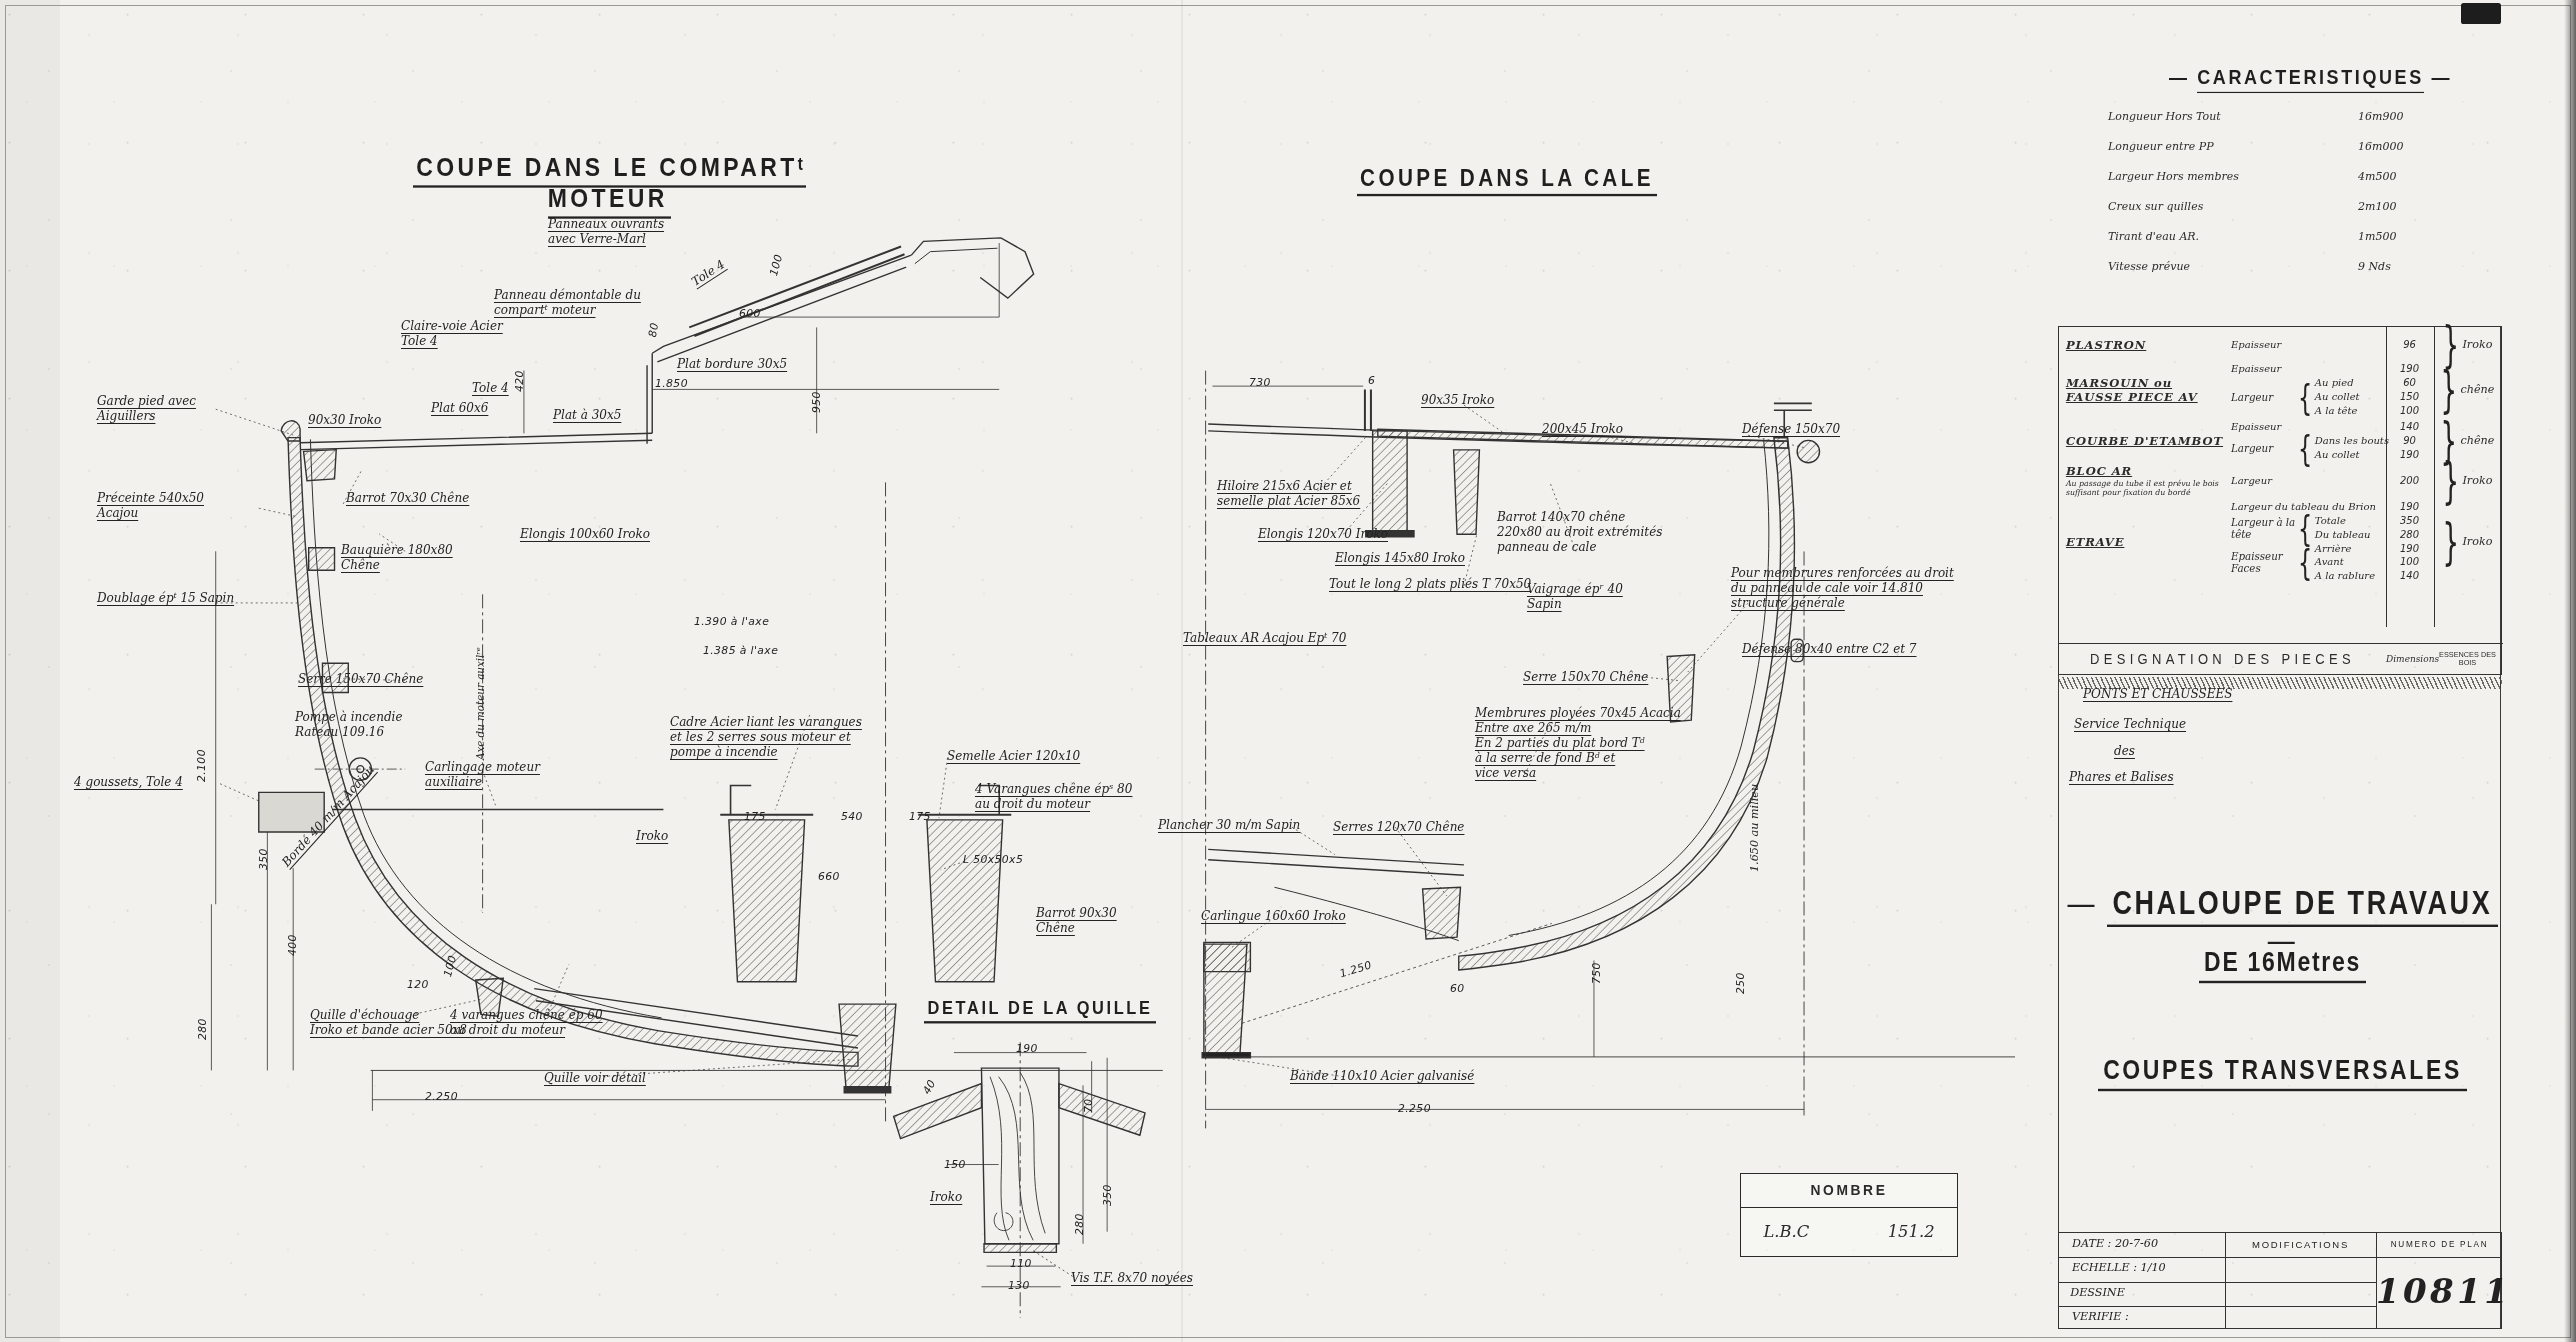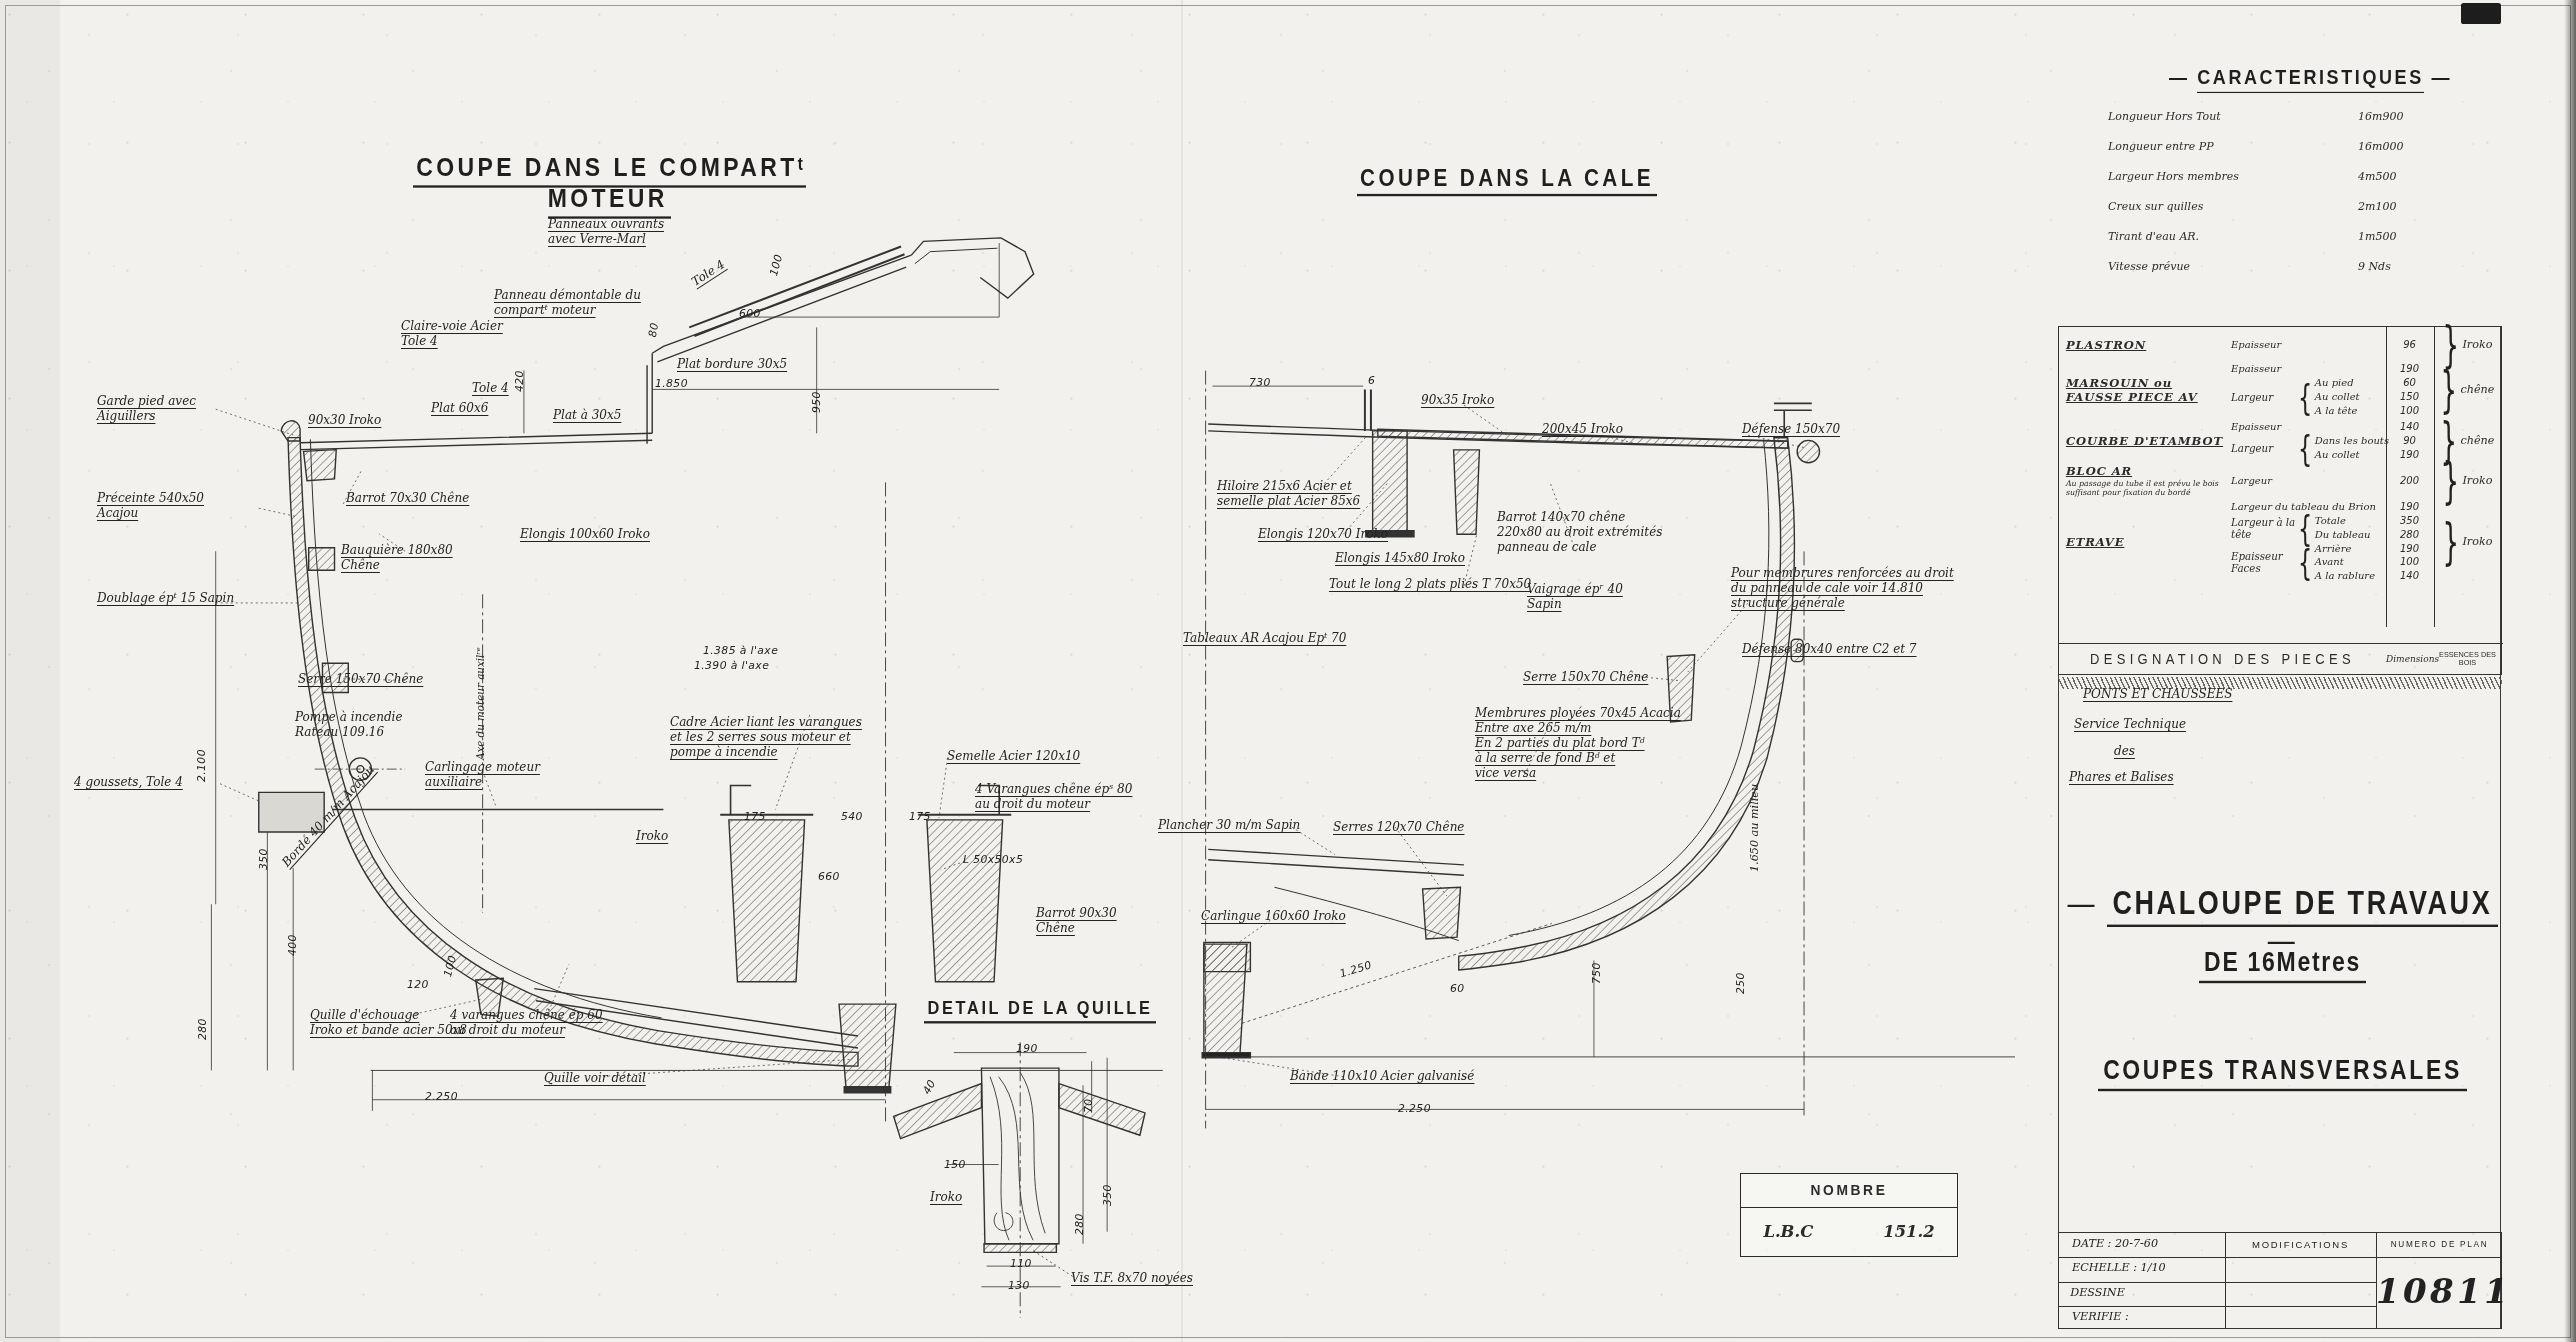--- a/index.html
+++ b/index.html
@@ -86,21 +86,21 @@
   .stamp .t{position:absolute;font-family:"DejaVu Serif",serif;font-style:italic;font-size:11.2px;color:#222;}
   .stamp .hdr{font-family:"Liberation Sans",sans-serif;font-style:normal;font-size:9.5px;letter-spacing:1.7px;}
   .stamp .num{font-family:"DejaVu Serif",serif;font-style:italic;font-weight:bold;font-size:34px;letter-spacing:3.4px;}
 
   
   .nombre{position:absolute;left:1740px;top:1173px;width:218px;height:84px;border:1.7px solid #2a2a2a;
     box-sizing:border-box;background:rgba(255,255,255,.35);}
   .nombre .hd{height:33px;border-bottom:1.3px solid #2a2a2a;display:flex;align-items:center;justify-content:center;
     font-family:"Liberation Sans",sans-serif;font-weight:600;font-size:13.8px;letter-spacing:2.6px;}
   .nombre .bd{height:47px;display:flex;align-items:center;justify-content:space-between;padding:0 22.4px;
-    font-family:"DejaVu Serif",serif;font-style:italic;font-weight:bold;font-size:16.4px;}
+    font-family:"DejaVu Serif",serif;font-style:italic;font-weight:normal;font-size:16.4px;}
   svg{position:absolute;overflow:visible;}
   svg *{vector-effect:non-scaling-stroke;}
 </style>
 </head>
 <body>
 
 <div class="sheet">
   <div class="margin-shade"></div>
   <div class="crease"></div>
   <div class="sheet-border"></div>
@@ -270,21 +270,21 @@
       <div class="ann u" style="left: 472px; top: 381px;">Tole 4</div>
       <div class="ann u" style="left: 553px; top: 408px;">Plat à 30x5</div>
       <div class="ann u" style="left: 97px; top: 491px;">Préceinte 540x50
 Acajou</div>
       <div class="ann u" style="left: 346px; top: 491px;">Barrot 70x30 Chêne</div>
       <div class="ann u" style="left: 341px; top: 543px;">Bauquière 180x80
 Chêne</div>
       <div class="ann u" style="left: 520px; top: 527px;">Elongis 100x60 Iroko</div>
       <div class="ann u" style="left: 97px; top: 591px;">Doublage épᵗ 15 Sapin</div>
       <div class="ann u" style="left: 298px; top: 672px;">Serre 150x70 Chêne</div>
-      <div class="ann d" style="left: 694px; top: 615px; margin-top: 44px;">1.390 à l'axe</div>
+      <div class="ann d" style="left: 694px; top: 615px;">1.390 à l'axe</div>
       <div class="ann d" style="left: 703px; top: 644px;">1.385 à l'axe</div>
       <div class="ann d" style="left: 195px; top: 782px; transform: rotate(-90deg);">2.100</div>
       <div class="ann" style="left: 295px; top: 710px;">Pompe à incendie
 Rateau 109.16</div>
       <div class="ann u" style="left: 425px; top: 760px;">Carlingage moteur
 auxiliaire</div>
       <div class="ann" style="left: 474px; top: 760px; transform: rotate(-90deg); font-size: 10.3px;">Axe du moteur auxilʳᵉ</div>
       <div class="ann u" style="left: 74px; top: 775px;">4 goussets, Tole 4</div>
       <div class="ann u" style="left: 670px; top: 715px;">Cadre Acier liant les varangues
 et les 2 serres sous moteur et

